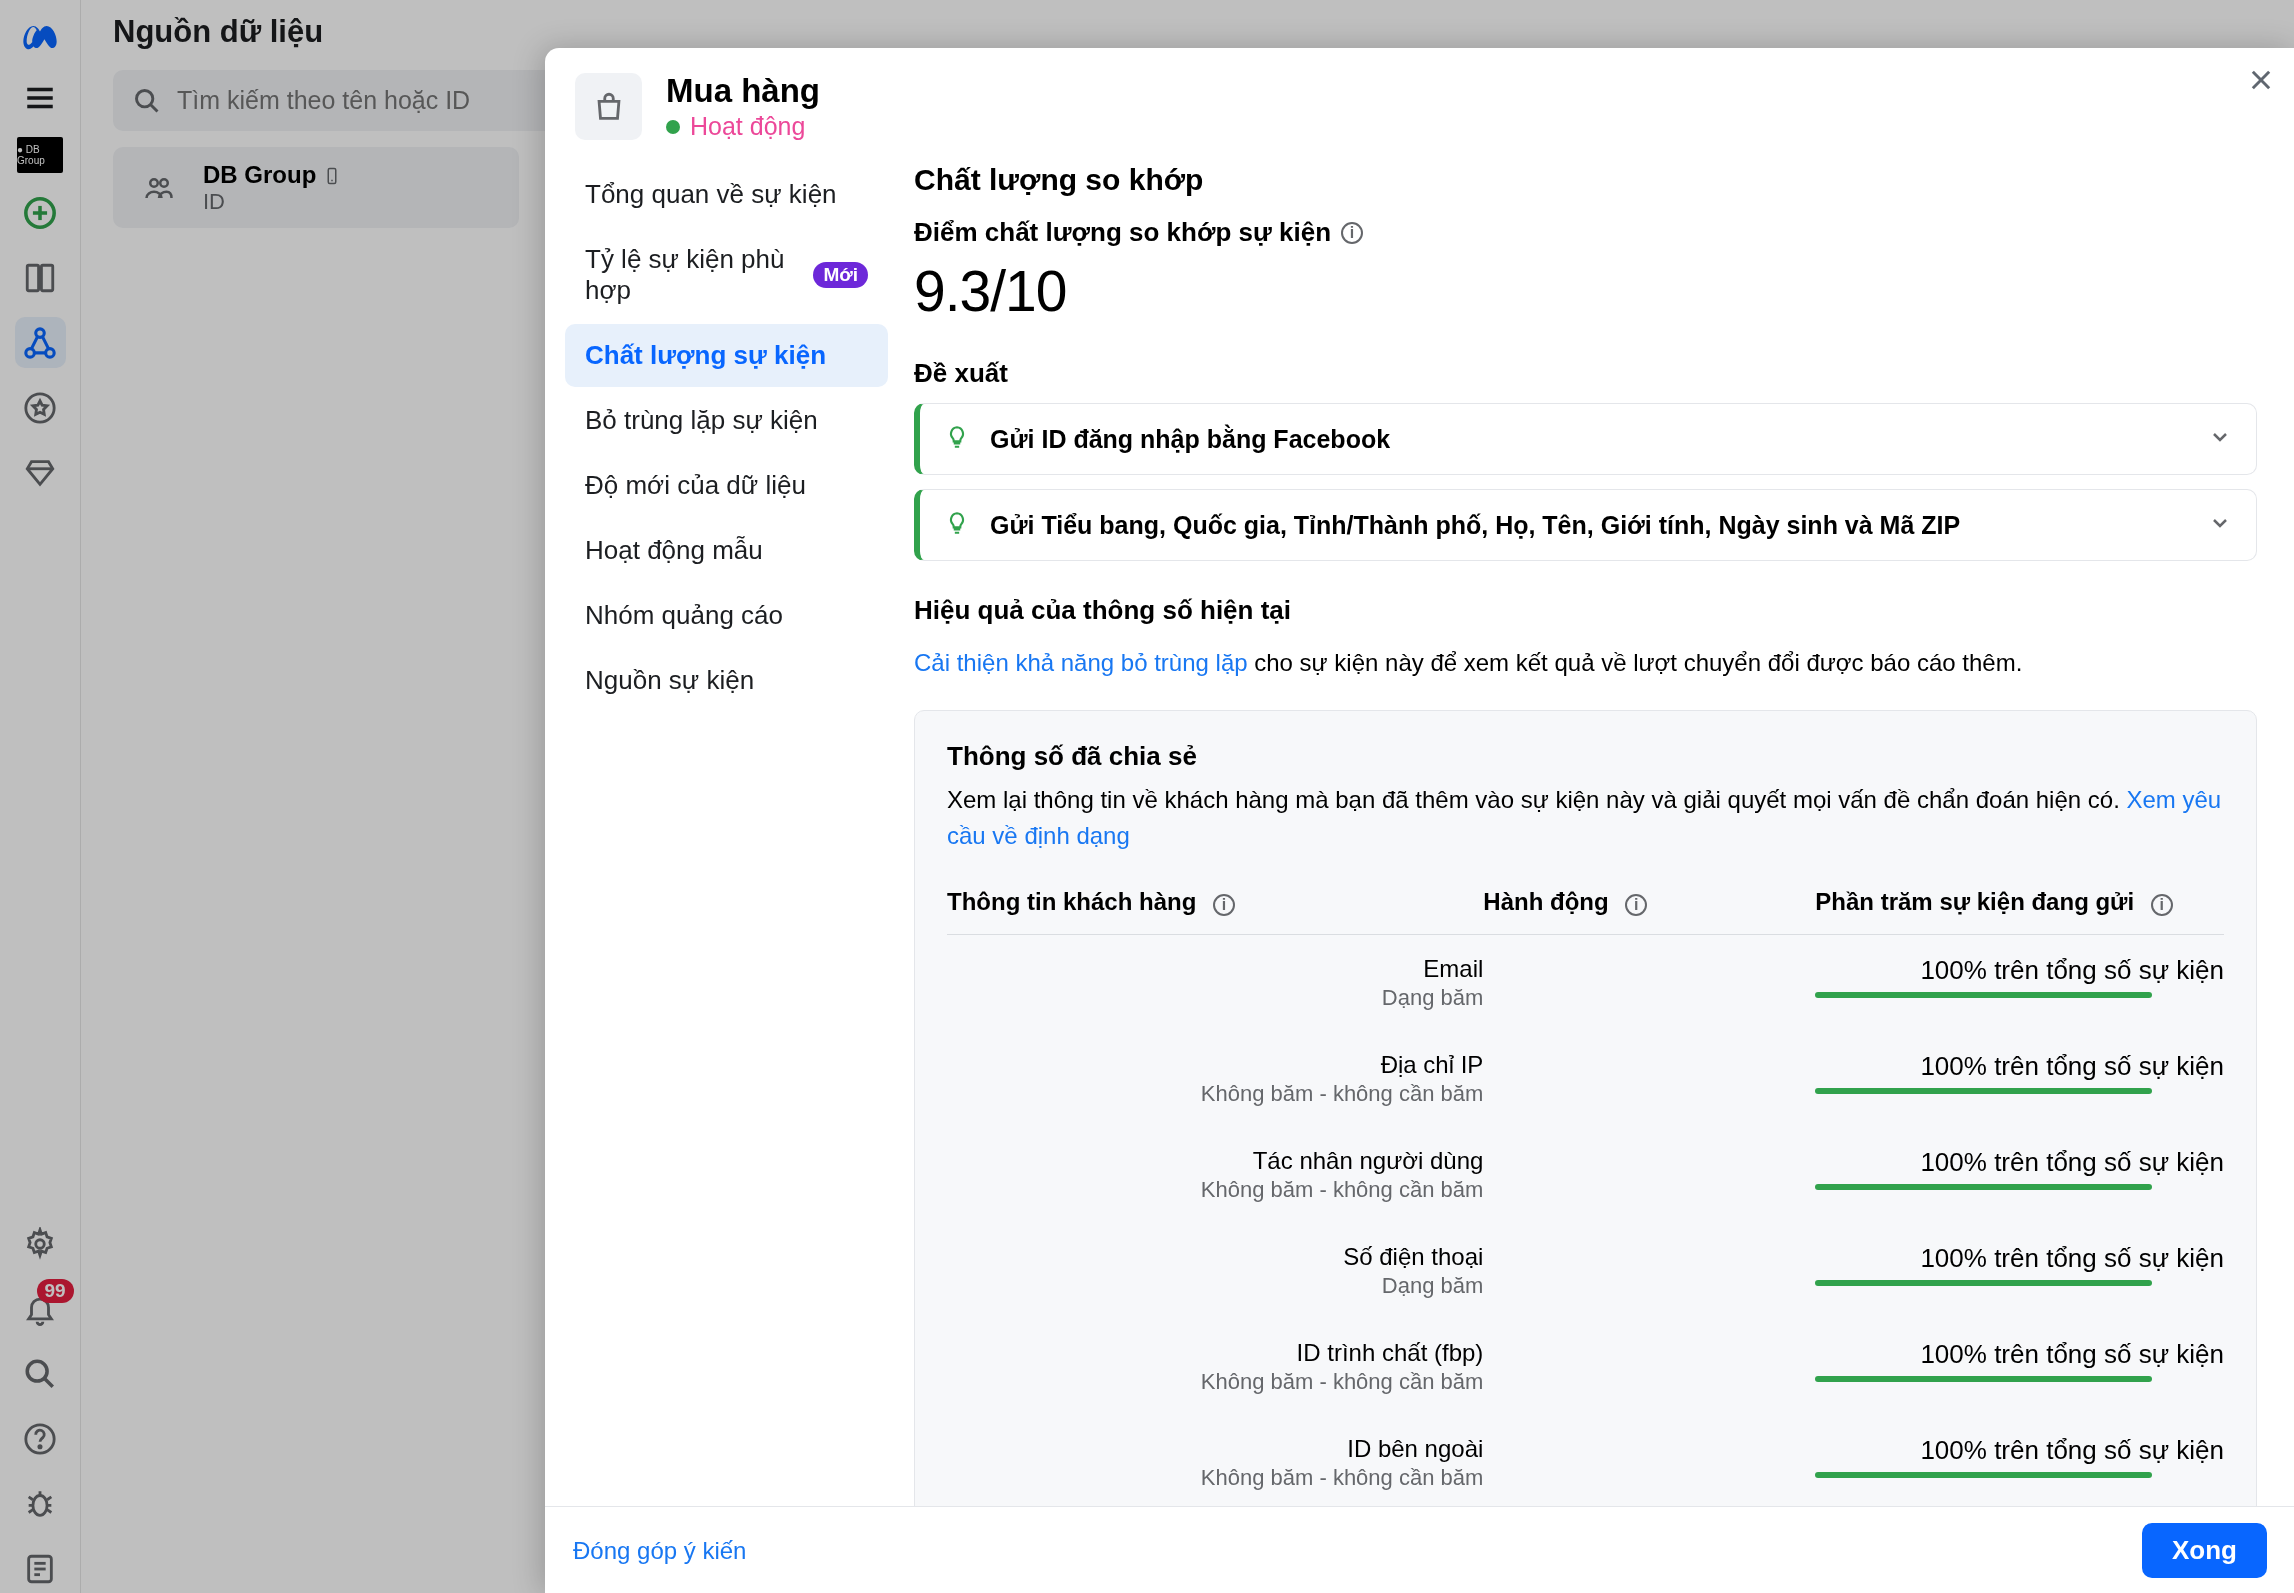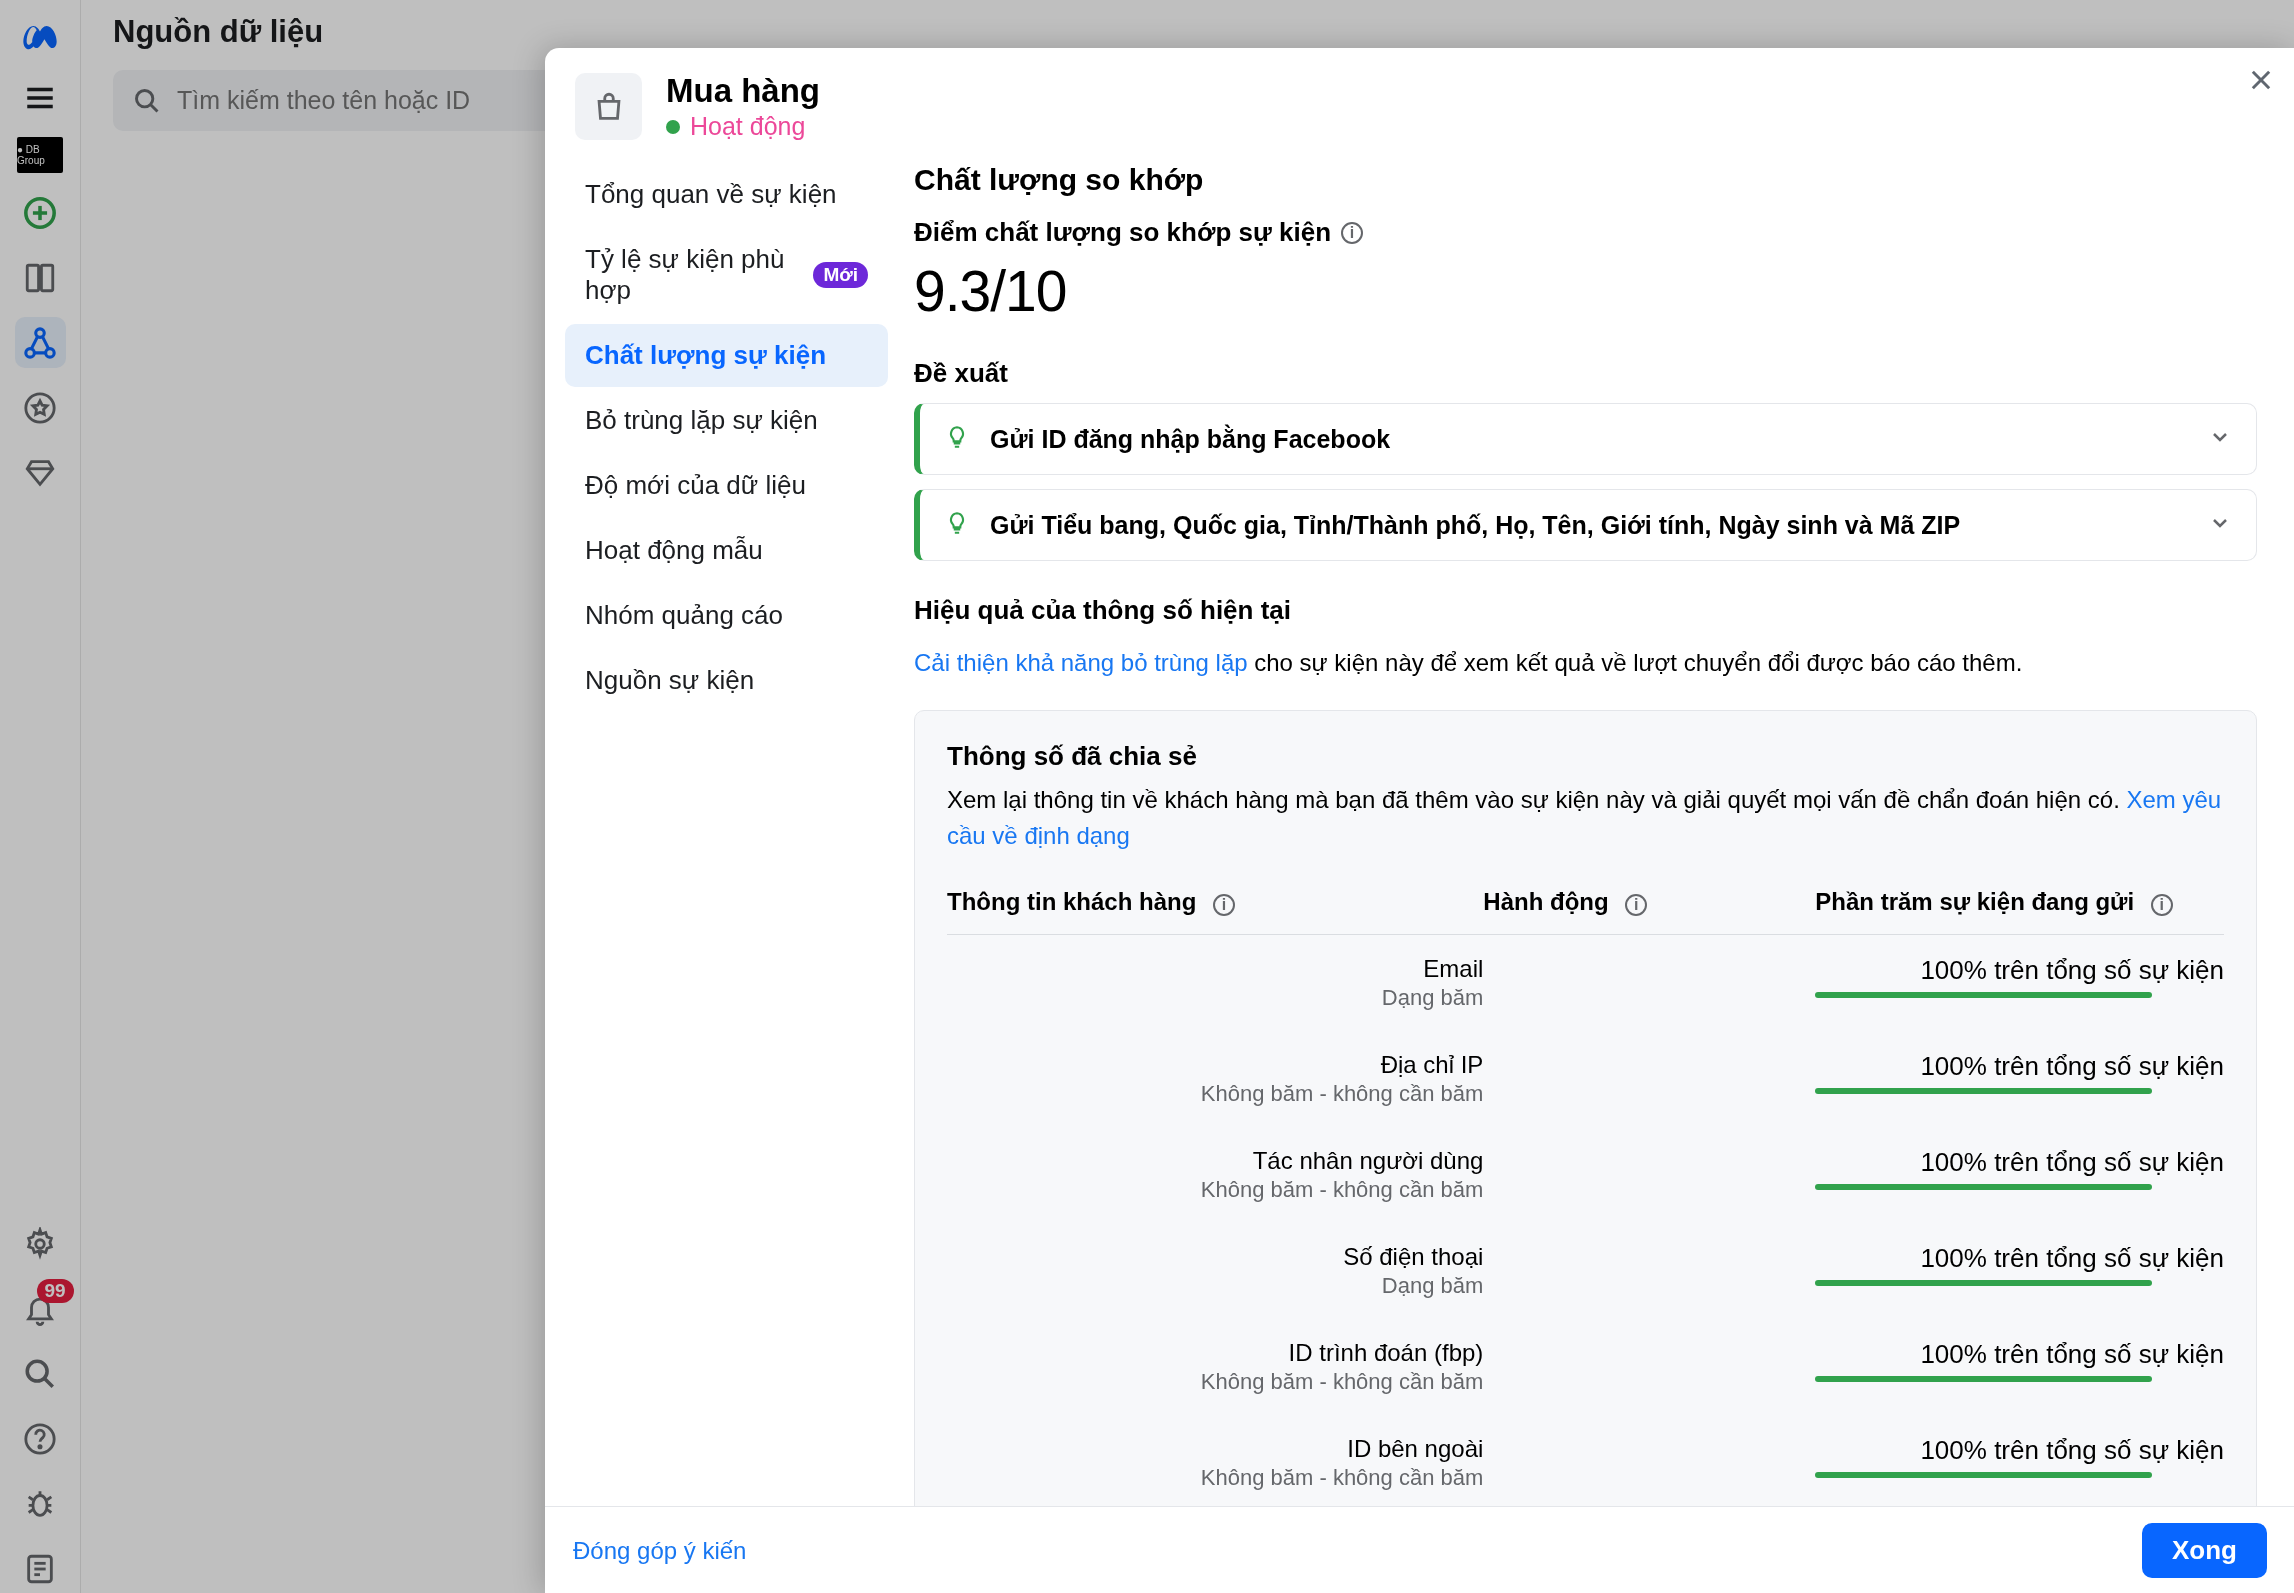--- a/index.html
+++ b/index.html
@@ -164,20 +164,36 @@
 
 <div class="page-bg">
   <div class="page-title">Nguồn dữ liệu</div>
   <div class="search-row">
     <svg viewBox="0 0 24 24" fill="none" stroke="#65676b" stroke-width="2.5">
         <circle cx="10" cy="10" r="7"></circle>
         <line x1="21" y1="21" x2="15" y2="15"></line>
       </svg>
     <input class="search-input" placeholder="Tìm kiếm theo tên hoặc ID" style="">
   </div>
+  <div class="card-row">
+    <div class="people">
+      <svg viewBox="0 0 24 24" width="30" height="30" fill="none" stroke="#65676b" stroke-width="2">
+          <circle cx="8" cy="8" r="3"></circle>
+          <circle cx="16" cy="8" r="3"></circle>
+          <path d="M2 20c0-3 3-5 6-5s6 2 6 5M12 20c0-3 3-5 6-5s4 2 4 5"></path>
+        </svg>
+    </div>
+    <div class="txt">
+      <div class="t"><span>DB Group</span> <svg style="display:inline;vertical-align:middle" width="18" height="18" viewBox="0 0 24 24" fill="none" stroke="#65676b" stroke-width="2">
+            <rect x="7" y="2" width="10" height="20" rx="2"></rect>
+            <line x1="11" y1="18" x2="13" y2="18"></line>
+          </svg></div>
+      <div class="s">ID</div>
+    </div>
+  </div>
 </div>
 
 <div class="overlay"></div>
 
 <div class="modal">
   <div class="modal-close">
     <svg width="28" height="28" viewBox="0 0 24 24" fill="none" stroke="currentColor" stroke-width="2.5">
         <line x1="5" y1="5" x2="19" y2="19"></line>
         <line x1="19" y1="5" x2="5" y2="19"></line>
       </svg>
@@ -319,21 +335,21 @@
                 <td></td>
                 <td>
                   <div class="pct-wrap">
                     <div class="pct-label">100% trên tổng số sự kiện</div>
                     <div class="bar"></div>
                   </div>
                 </td>
               </tr>
               <tr>
                 <td>
-                  <div class="param">ID trình đoán (fbp)</div>
+                  <div class="param">ID trình chất (fbp)</div>
                   <div class="sub">Không băm - không cần băm</div>
                 </td>
                 <td></td>
                 <td>
                   <div class="pct-wrap">
                     <div class="pct-label">100% trên tổng số sự kiện</div>
                     <div class="bar"></div>
                   </div>
                 </td>
               </tr>

